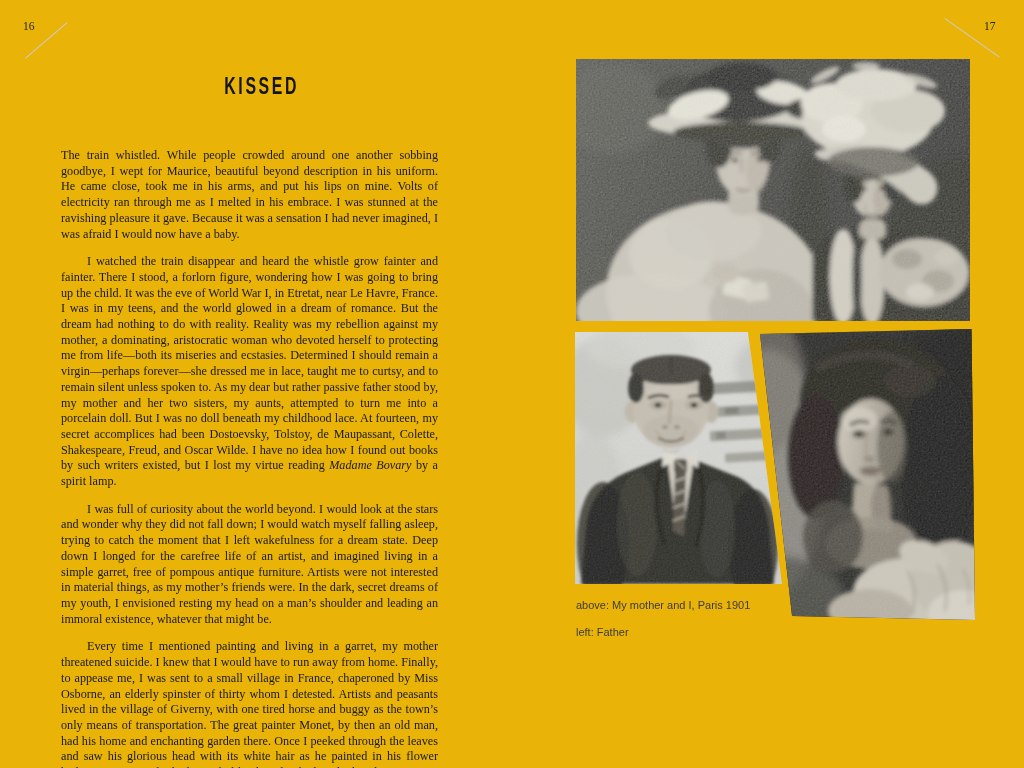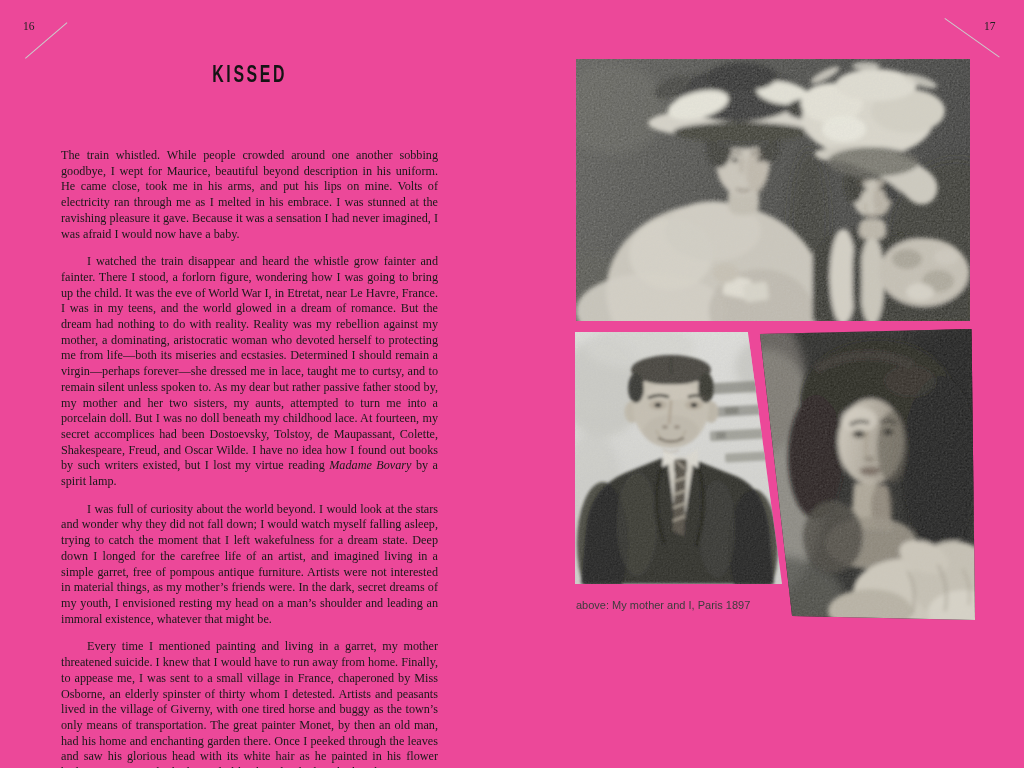--- a/index.html
+++ b/index.html
@@ -1,30 +1,30 @@
 <!DOCTYPE html>
 <html><head>
 <meta charset="utf-8">
 <style>
   html,body { margin:0; padding:0; background:#ffffff; }
   .spread {
-    position:relative; width:1024px; height:768px; background:#ec4899;
+    position:relative; width:1024px; height:768px; background:#eab308;
     overflow:hidden; font-family:"Liberation Serif", serif;
   }
   .pagenum {
     position:absolute; font-family:"Liberation Serif", serif;
     font-size:11.5px; color:#222;
   }
   .pagenum.pn-left { left:23px; top:20px; }
   .pagenum.pn-right { left:984px; top:20px; }
   .slash { position:absolute; height:1px; background:#cccccc; transform-origin:0 0; }
   .slash-left  { left:25px; top:58px; width:55px; transform:rotate(-40.6deg); }
   .slash-right { left:945px; top:18px; width:67px; transform:rotate(35.3deg); }
   .chapter-title {
-    position:absolute; left:49px; top:53px; width:401px; margin:0;
+    position:absolute; left:49px; top:53px; width:401px; margin:12px;
     text-align:center; color:#141414;
   }
   .chapter-title .condensed {
     display:inline-block; font-family:"Liberation Sans", sans-serif;
     font-weight:700; font-size:24px; letter-spacing:4px;
     transform:scaleX(0.66); transform-origin:center;
     white-space:nowrap;
   }
   .body-text {
     position:absolute; left:49px; top:136px; width:401px;
@@ -296,16 +296,17 @@
           <ellipse cx="166" cy="228" rx="26" ry="15" fill="#cac4b6" transform="rotate(22 166 228)"></ellipse>
           <path d="M150 242 Q160 262 154 286" stroke="#8b8476" stroke-width="2" opacity="0.7" fill="none"></path>
           <path d="M180 236 Q192 257 187 282" stroke="#8b8476" stroke-width="2" opacity="0.7" fill="none"></path>
           <path d="M205 240 Q214 258 211 276" stroke="#97907f" stroke-width="2" opacity="0.6" fill="none"></path>
         </g>
         <rect x="0" y="0" width="217" height="291" filter="url(#p3g)" opacity="0.4"></rect>
       </svg>
     </div>
 
     <div class="captions" id="captions">
-        <p>above: My mother and I, Paris 1897</p>
+        <p>above: My mother and I, Paris 1901</p>
+        <p>left: Father</p>
       </div>
   </div>
 </div>
 
 </body></html>

